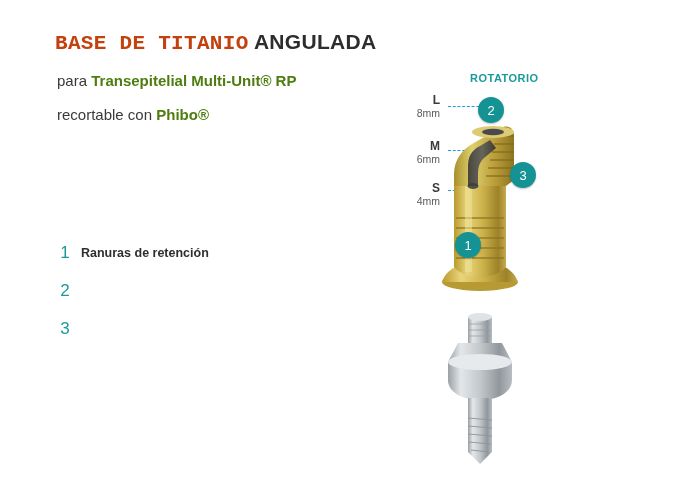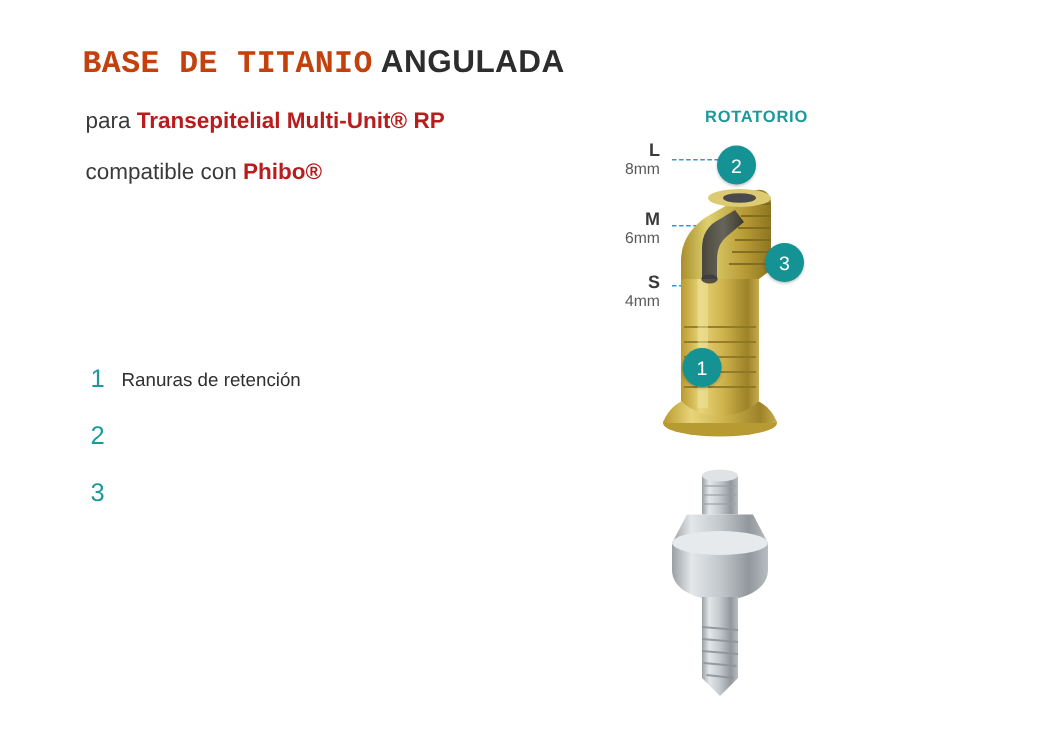--- a/index.html
+++ b/index.html
@@ -34,21 +34,21 @@
   .title .dark { color: #2d2d2d; text-align: center; }
 
   .subline {
     position: absolute;
     left: 57px;
     font-size: 15px;
     color: #3a3a3a;
     white-space: nowrap;
   }
   .subline .accent {
-    color: #b91c1c;
+    color: #4d7c0f;
     font-weight: bold;
   }
   .subline1 { top: 72px; }
   .subline2 { top: 106px; }
   .subline3 { top: 142px; }
 
   
   .legend {
     position: absolute;
     left: 57px;
@@ -68,20 +68,21 @@
     font-size: 17px;
     color: #1b9a9b;
   }
   .legend-text {
     position: absolute;
     left: 24px;
     top: 3px;
     font-size: 12.5px;
     color: #2f2f2f;
     white-space: nowrap;
+    font-weight: bold;
   }
 
   
   .figure {
     position: absolute;
     left: 380px;
     top: 62px;
     width: 300px;
     height: 440px;
   }
@@ -158,21 +159,21 @@
 
   <div class="title">
     <span class="teal">BASE DE TITANIO</span>
     <span class="dark">ANGULADA</span>
   </div>
 
   <div class="subline subline1">
     <span>para </span><span class="accent">Transepitelial Multi-Unit® RP</span>
   </div>
   <div class="subline subline2">
-    <span>compatible con </span><span class="accent">Phibo®</span>
+    <span>recortable con </span><span class="accent">Phibo®</span>
   </div>
 
   <div class="legend">
     <div class="legend-row">
       <span class="legend-num">1</span>
       <span class="legend-text">Ranuras de retención</span>
     </div>
     <div class="legend-row">
       <span class="legend-num">2</span>
     </div>

